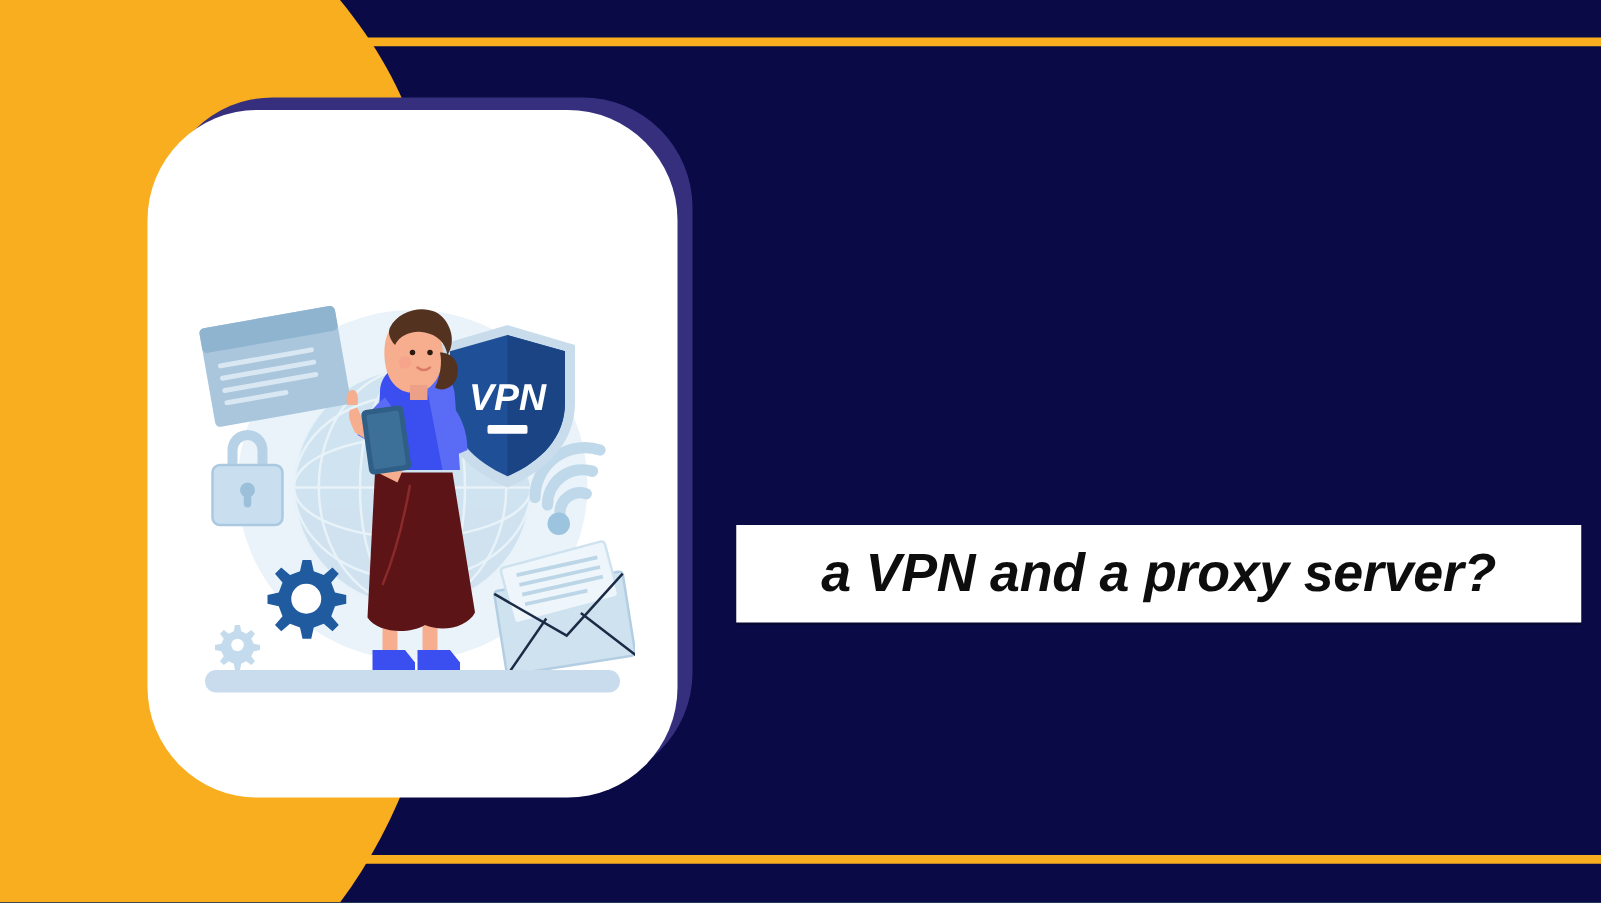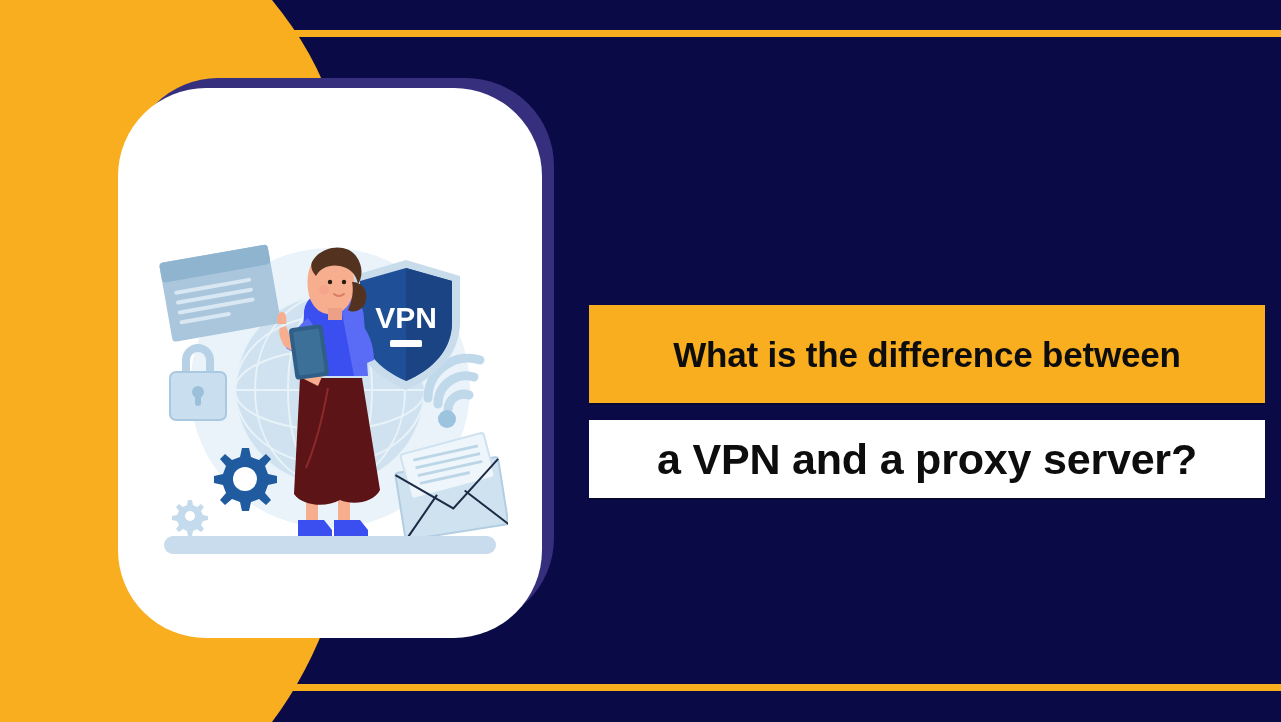--- a/index.html
+++ b/index.html
@@ -4,20 +4,21 @@
 <style>
   * { margin:0; padding:0; box-sizing:border-box; }
   html,body { width:1281px; height:722px; overflow:hidden; background:#0a0a47; }
   body { font-family:"Liberation Sans", sans-serif; }
 
   #stage {
     position:relative;
     width:1281px; height:722px;
     background:#86efac;
     overflow:hidden;
+    font-style:italic;
   }
 
   
   #bg-svg { position:absolute; left:0; top:0; width:1281px; height:722px; }
 
   
   #card-wrap {
     position:absolute;
     left:118px; top:78px;
     width:436px; height:560px;
@@ -198,21 +199,18 @@
 
           <path d="M176,70 h14 v12 h-14 z" fill="#eda088"></path>
         </g>
 
         <rect x="12" y="298" width="332" height="18" rx="9" fill="#c9dced"></rect>
       </svg>
 
     </div>
   </div>
 
-  <div id="headline-line1" class="headline-box">
-    <span class="headline-text">What is the difference between</span>
-  </div>
 
   <div id="headline-line2" class="headline-box">
     <span class="headline-text">a VPN and a proxy server?</span>
   </div>
 
 </div>
 
 </body></html>

